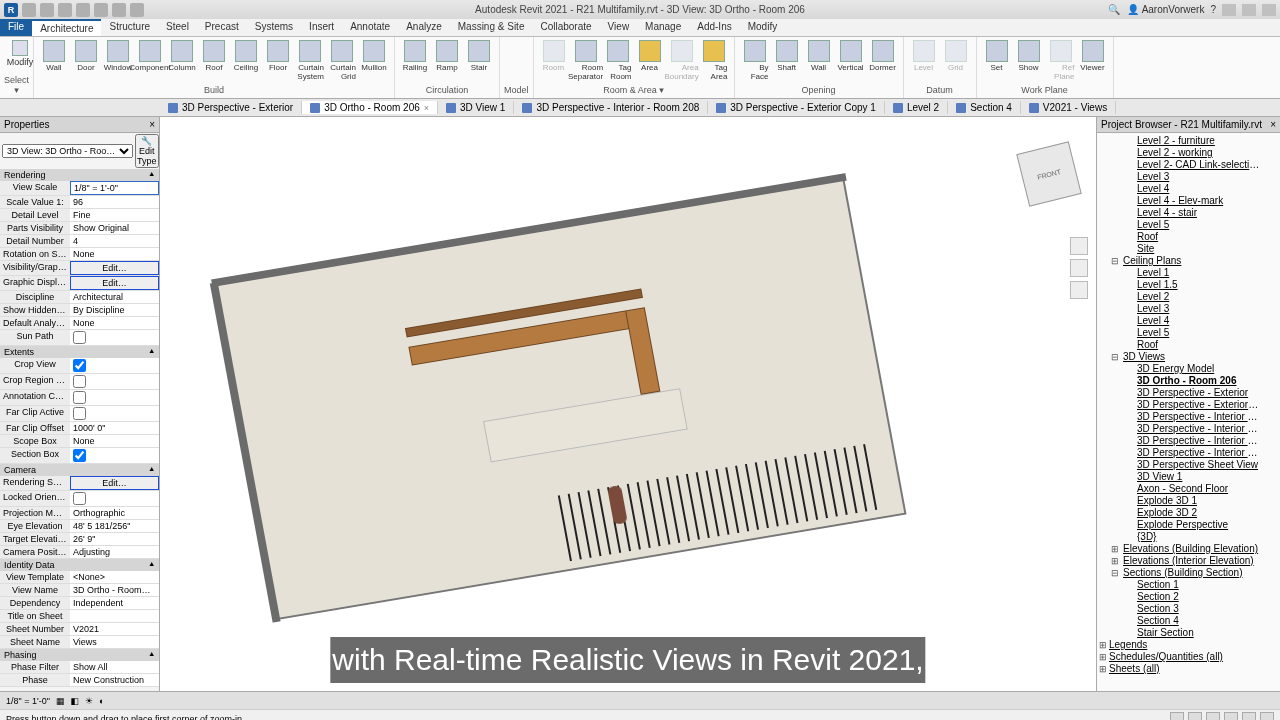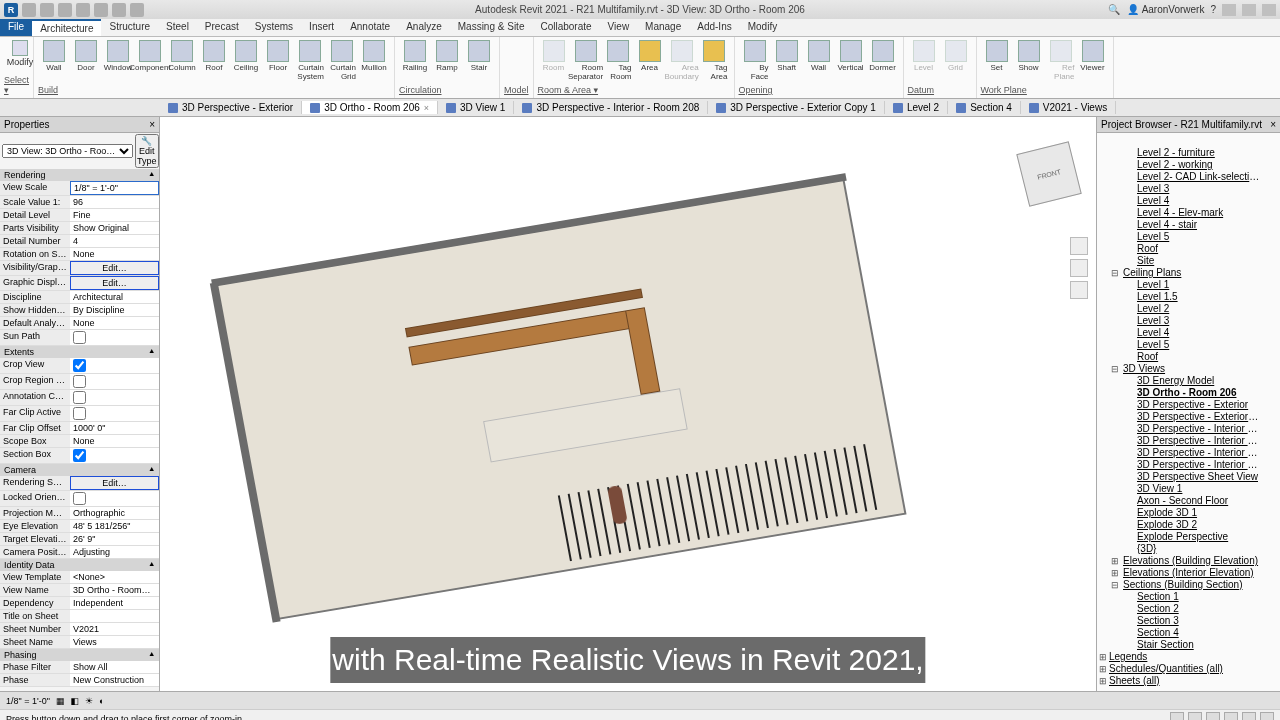--- a/index.html
+++ b/index.html
@@ -18,21 +18,21 @@
 
 .ribbon-tabs { height: 18px; background: #f2f2f2; display: flex; font-size: 10px; border-bottom: 1px solid #bbb; }
 .ribbon-tabs .rtab { padding: 2px 8px; cursor: pointer; color:#333; }
 .ribbon-tabs .rtab.active { background: #fff; border-top: 2px solid #1a5ea0; }
 .ribbon-tabs .rtab.file { background: #1a5ea0; color: #fff; }
 
 
 .ribbon { height: 62px; background: #fafafa; display: flex; border-bottom: 1px solid #aaa; }
 .rgroup { display: flex; flex-direction: column; border-right: 1px solid #ddd; padding: 2px 4px; }
 .rgroup .row { display: flex; gap: 0; }
-.rgroup .glabel { font-size: 9px; color: #555; margin-top: auto; padding-bottom: 1px; text-decoration: underline; }
+.rgroup .glabel { font-size: 9px; text-align: center; color: #555; margin-top: auto; padding-bottom: 1px; }
 .rbtn { display: flex; flex-direction: column; align-items: center; width: 32px; font-size: 9px; color: #333; cursor: pointer; padding: 1px 2px; }
 .rbtn .ricon { width: 22px; height: 22px; background: #c8cfe0; border: 1px solid #8a9; margin-bottom: 1px; }
 .rbtn.sel .ricon { width:16px; height:16px; }
 .rbtn.small { font-size: 8px; text-align: right; }
 .rbtn.disabled { opacity: .4; }
 .rbtn.gold .ricon { background: #e8c050; }
 
 
 .viewtabs { height: 18px; background: #e8e8e8; display: flex; align-items: center; font-size: 10px; border-bottom: 1px solid #aaa; }
 .viewtab { padding: 1px 8px; display: flex; align-items: center; gap: 4px; border-right: 1px solid #ccc; cursor: pointer; }
@@ -49,21 +49,21 @@
 .panel-hdr .x { cursor: pointer; }
 .prop-type { display: flex; align-items: center; gap: 6px; padding: 6px; }
 .prop-type .cube { width: 28px; height: 22px; background: linear-gradient(135deg,#d0d8e8,#a0b0c8); border: 1px solid #888; }
 .prop-type select { flex:1; font-size: 10px; }
 .prop-row2 { display:flex; gap:2px; padding: 1px 2px; align-items:center; }
 .prop-row2 select { flex:1; font-size:9px; }
 .prop-row2 button { font-size:9px; width:54px; }
 .prop-section-hdr { background: #d5d5d5; padding: 1px 4px; font-size: 9px; display:flex; justify-content:space-between; }
 .prop-section-hdr .marker { font-size:8px; }
 .prow { display: flex; border-bottom: 1px solid #ddd; }
-.prow .pl { width: 70px; padding: 1px 3px; background: #ececec;  overflow:hidden; white-space:nowrap; text-overflow:ellipsis; font-size:9px; }
+.prow .pl { width: 70px; padding: 1px 3px; background: #ececec;  overflow:hidden; white-space:nowrap; text-overflow:ellipsis; font-size:9px;text-align:center; }
 .prow .pv { flex: 1; padding: 1px 3px; background: #fff; font-size:9px; display:flex; align-items:center; overflow:hidden; white-space:nowrap; }
 .prow .pv.btn { justify-content:center; background:#eee; border:1px solid #1d4ed8; cursor:pointer; }
 .prow .pv input[type=checkbox] { margin:0; }
 
 
 .canvas { flex: 1; background: #fff; position: relative; overflow:hidden; }
 .canvas .floor { position:absolute; left:60px; top:60px; width:700px; height:440px; transform: rotateX(18deg) rotateZ(-10deg); transform-origin: center; }
 .canvas .slab { position:absolute; width:640px; height:360px; background: #e6e1d6; border:2px solid #777; left:20px; top:40px; }
 .canvas .wall1 { position:absolute; left:18px; top:36px; width:644px; height:8px; background:#6b6b6b; }
 .canvas .wall2 { position:absolute; left:16px; top:40px; width:8px; height:362px; background:#6b6b6b; }
@@ -71,21 +71,21 @@
 .canvas .island { position:absolute; left:260px; top:230px; width:200px; height:44px; background:#e8e4da; border:1px solid #bababa; }
 .canvas .railing { position:absolute; left:320px; top:300px; width:330px; height:90px; }
 .canvas .railing .bal { position:absolute; bottom:0; width:2px; height:70px; background:#222; }
 .canvas .person { position:absolute; left:370px; top:320px; width:14px; height:40px; background:#7a4b3a; border-radius:6px; }
 .viewcube { position:absolute; right:20px; top:30px; width:54px; height:54px; background:#e8e8e8; border:1px solid #999; transform:rotate(-14deg); font-size:7px; text-align:center; line-height:54px; color:#666; }
 .navbar-right { position:absolute; right:8px; top:120px; width:18px; display:flex; flex-direction:column; gap:4px; }
 .navbar-right .nb { width:18px; height:18px; background:#eee; border:1px solid #bbb; }
 .caption-overlay { position:absolute; left:50%; bottom:8px; transform:translateX(-50%); background:rgba(50,50,50,.72); color:#fff; font-size:30px; padding:6px 2px; white-space:nowrap; font-family: Liberation Sans, sans-serif; }
 
 
-.browser { width: 184px; background: #fafafa; border-left: 1px solid #aaa; font-size: 10px; display:flex; flex-direction:column;gap:12px; }
+.browser { width: 184px; background: #fafafa; border-left: 1px solid #aaa; font-size: 10px; display:flex; flex-direction:column; }
 .tree { flex:1; overflow:auto; padding: 2px 0; }
 .tnode { padding: 0 20px 0 20px; white-space: nowrap; cursor:pointer; line-height:12px; position:relative; overflow:hidden; text-overflow:ellipsis;text-decoration:underline; }
 .tnode.l1 { padding-left: 12px; }
 .tnode.l2 { padding-left: 26px; }
 .tnode.l3 { padding-left: 40px; }
 .tnode .exp { position:absolute; left:2px; top:0; font-size:9px; color:#555; }
 .tnode.l2 .exp { left:14px; }
 .tnode.bold { font-weight: bold; }
 
 

